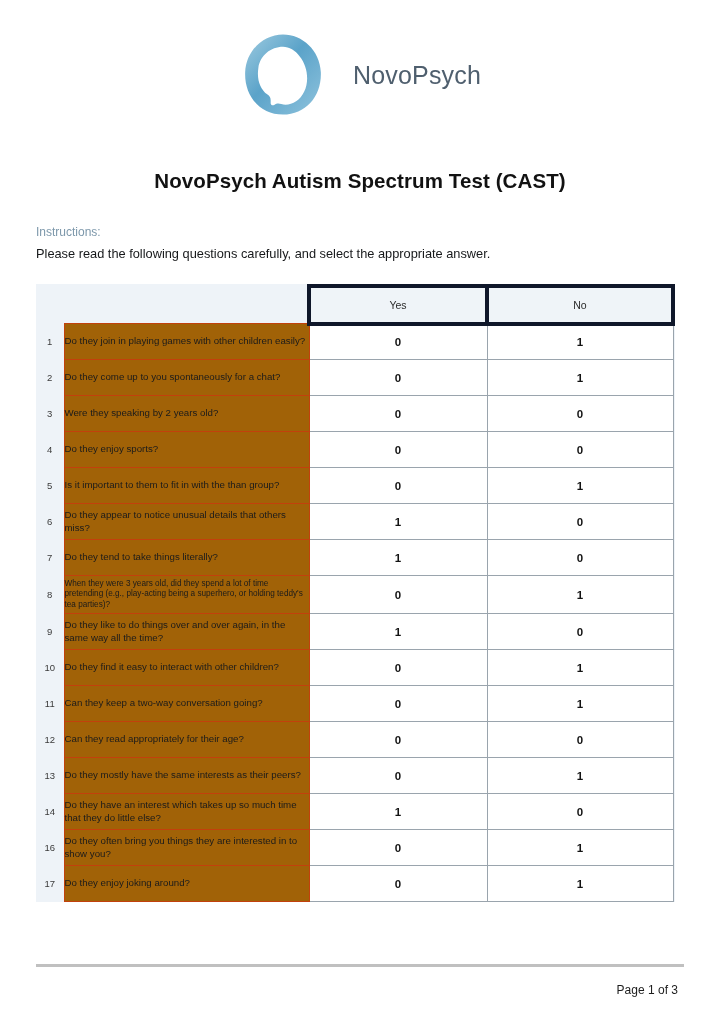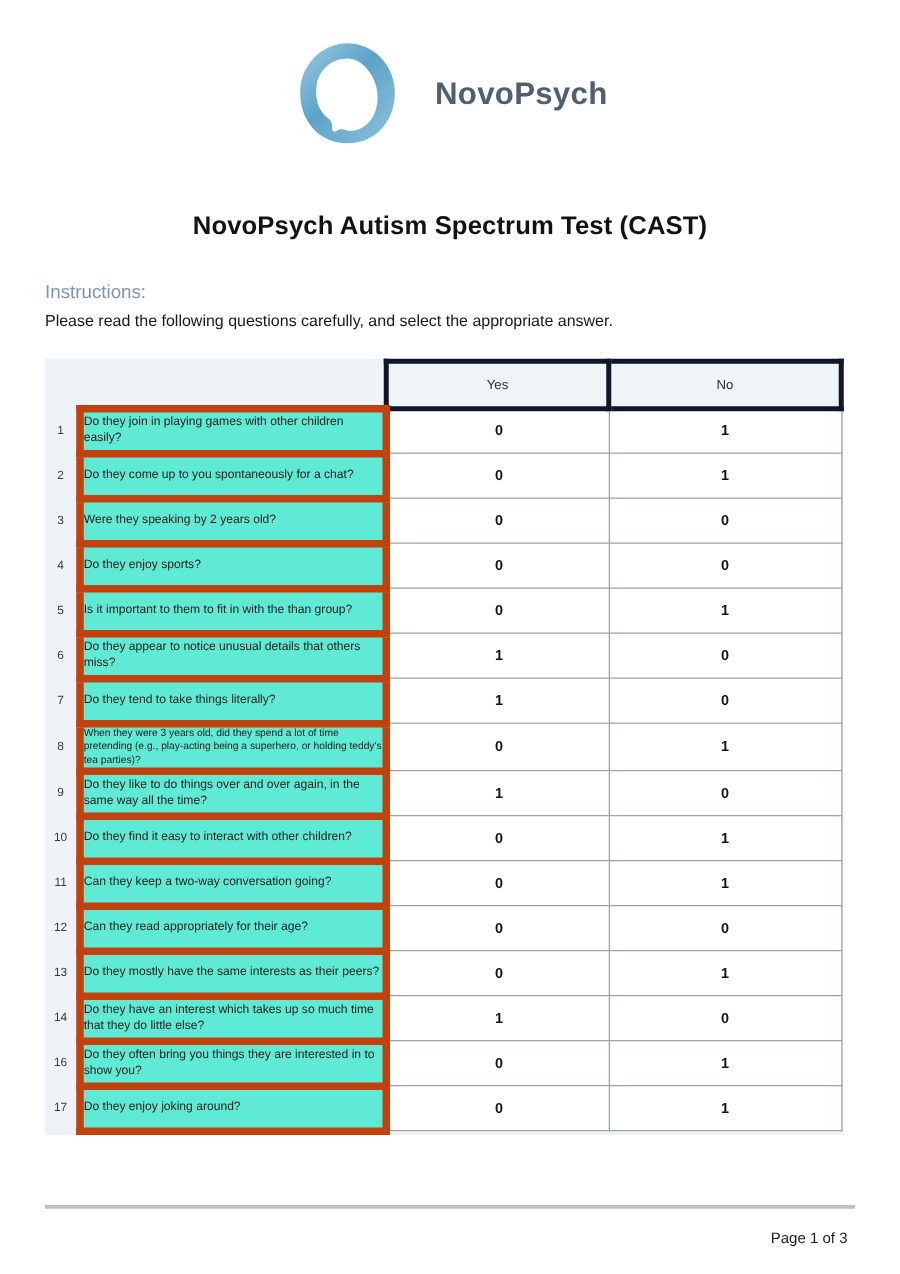--- a/index.html
+++ b/index.html
@@ -36,39 +36,39 @@
   .logo-mark {
     width: 88px;
     height: 88px;
     flex: none;
     display: block;
   }
   .brand-name {
     font-size: 25px;
     color: #4f5f6e;
     letter-spacing: 0.2px;
-    font-weight: 700;
+    font-weight: 400;
   }
 
   
   .doc-title {
     text-align: center;
     font-size: 20.5px;
     font-weight: bold;
     color: #121212;
     margin: 19px 0 0 0;
     letter-spacing: 0.1px;
   }
 
   
   .instructions-block {
     margin-top: 32px;
   }
   .instructions-heading {
-    font-size: 15px;
+    font-size: 12px;
     color: #7d98ab;
     margin: 4px 0 7px 0;
     font-weight: 400;
   }
   .instructions-text {
     font-size: 12.8px;
     color: #16181a;
     margin: 0;
     line-height: 1.3;
   }
@@ -109,22 +109,22 @@
   
   .num-cell {
     background: #eef3f8;
     font-size: 9.5px;
     color: #3a3a3a;
     text-align: center;
     border: none;
     padding-right: 3px;
   }
   .text-cell {
-    background: #5eead4;
-    border: 6px solid #c2410c;
+    background: #a16207;
+    border: 1px solid #c2410c;
     font-size: 9.7px;
     line-height: 1.32;
     color: #1b1b1b;
     padding: 5px 6px 5px 7px;
   }
   .text-cell.tiny {
     font-size: 8.2px;
     line-height: 1.28;
   }
   .val-cell {

